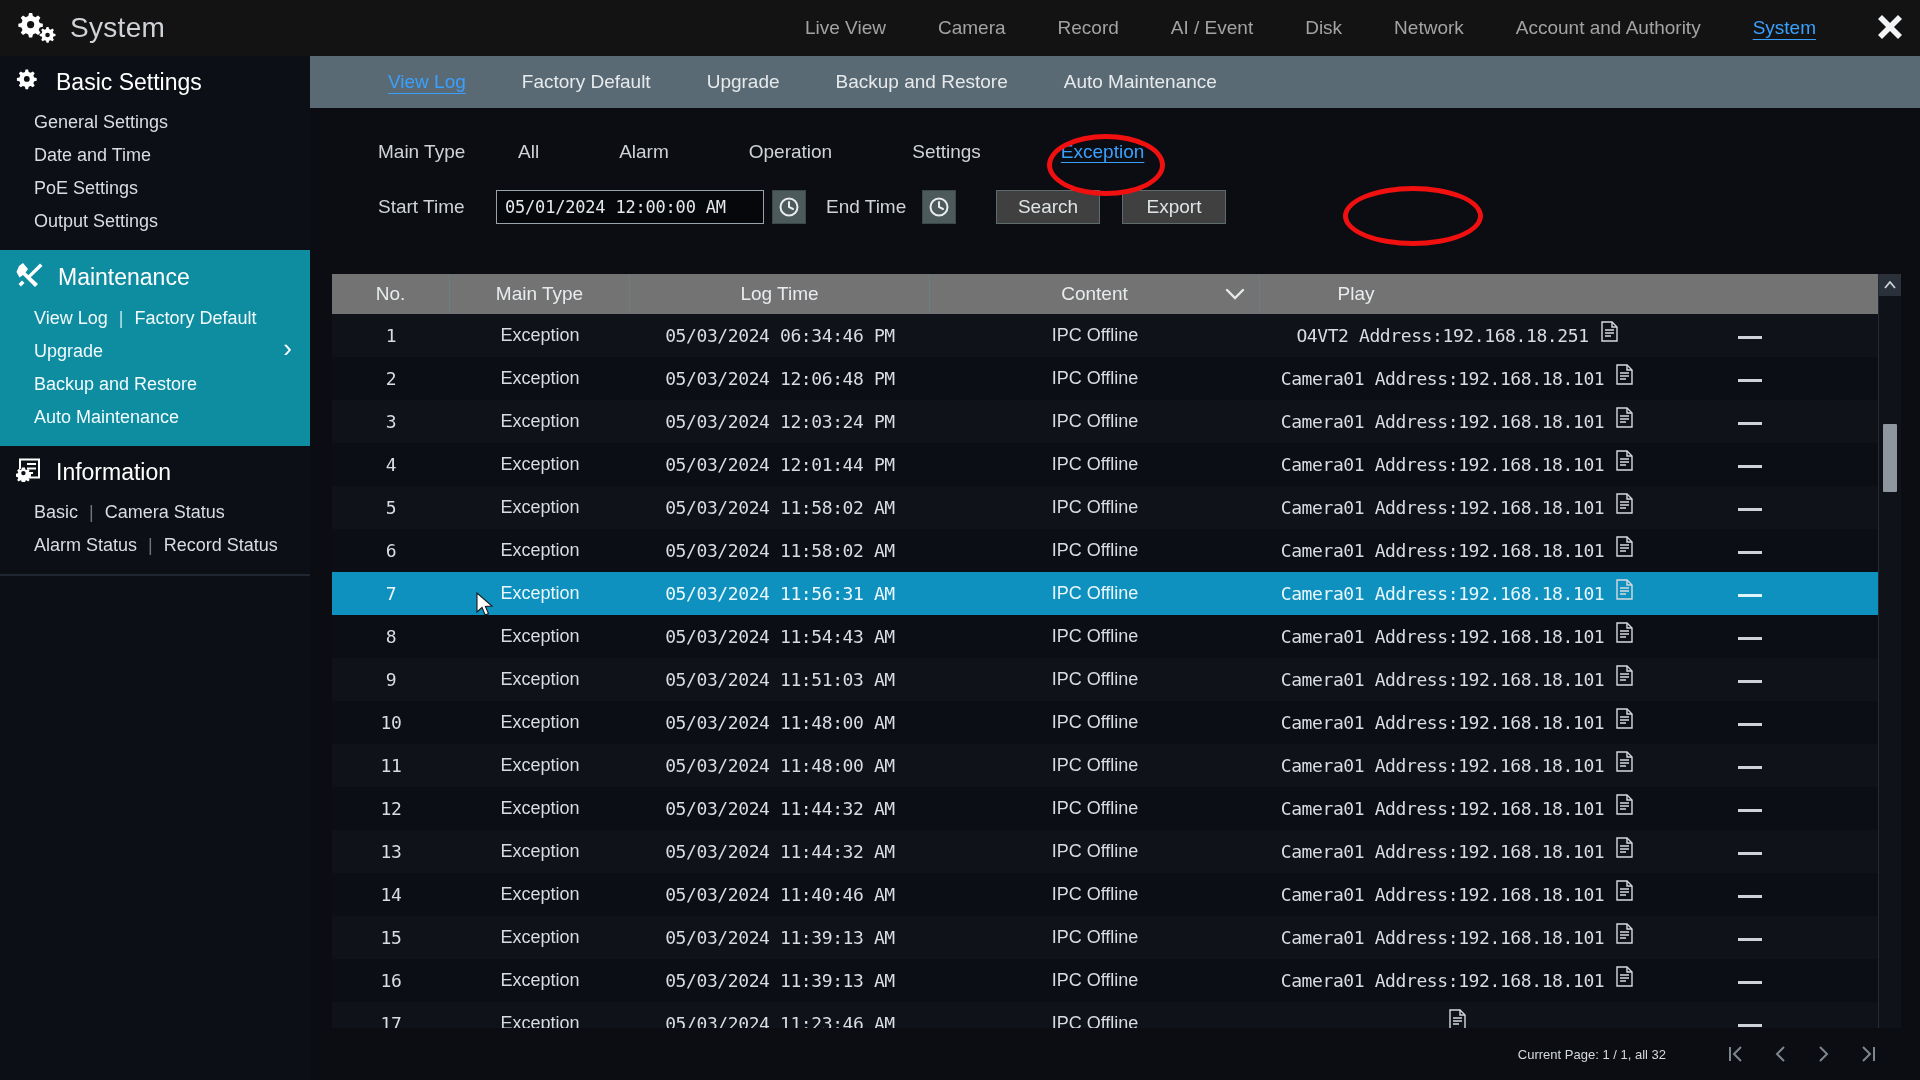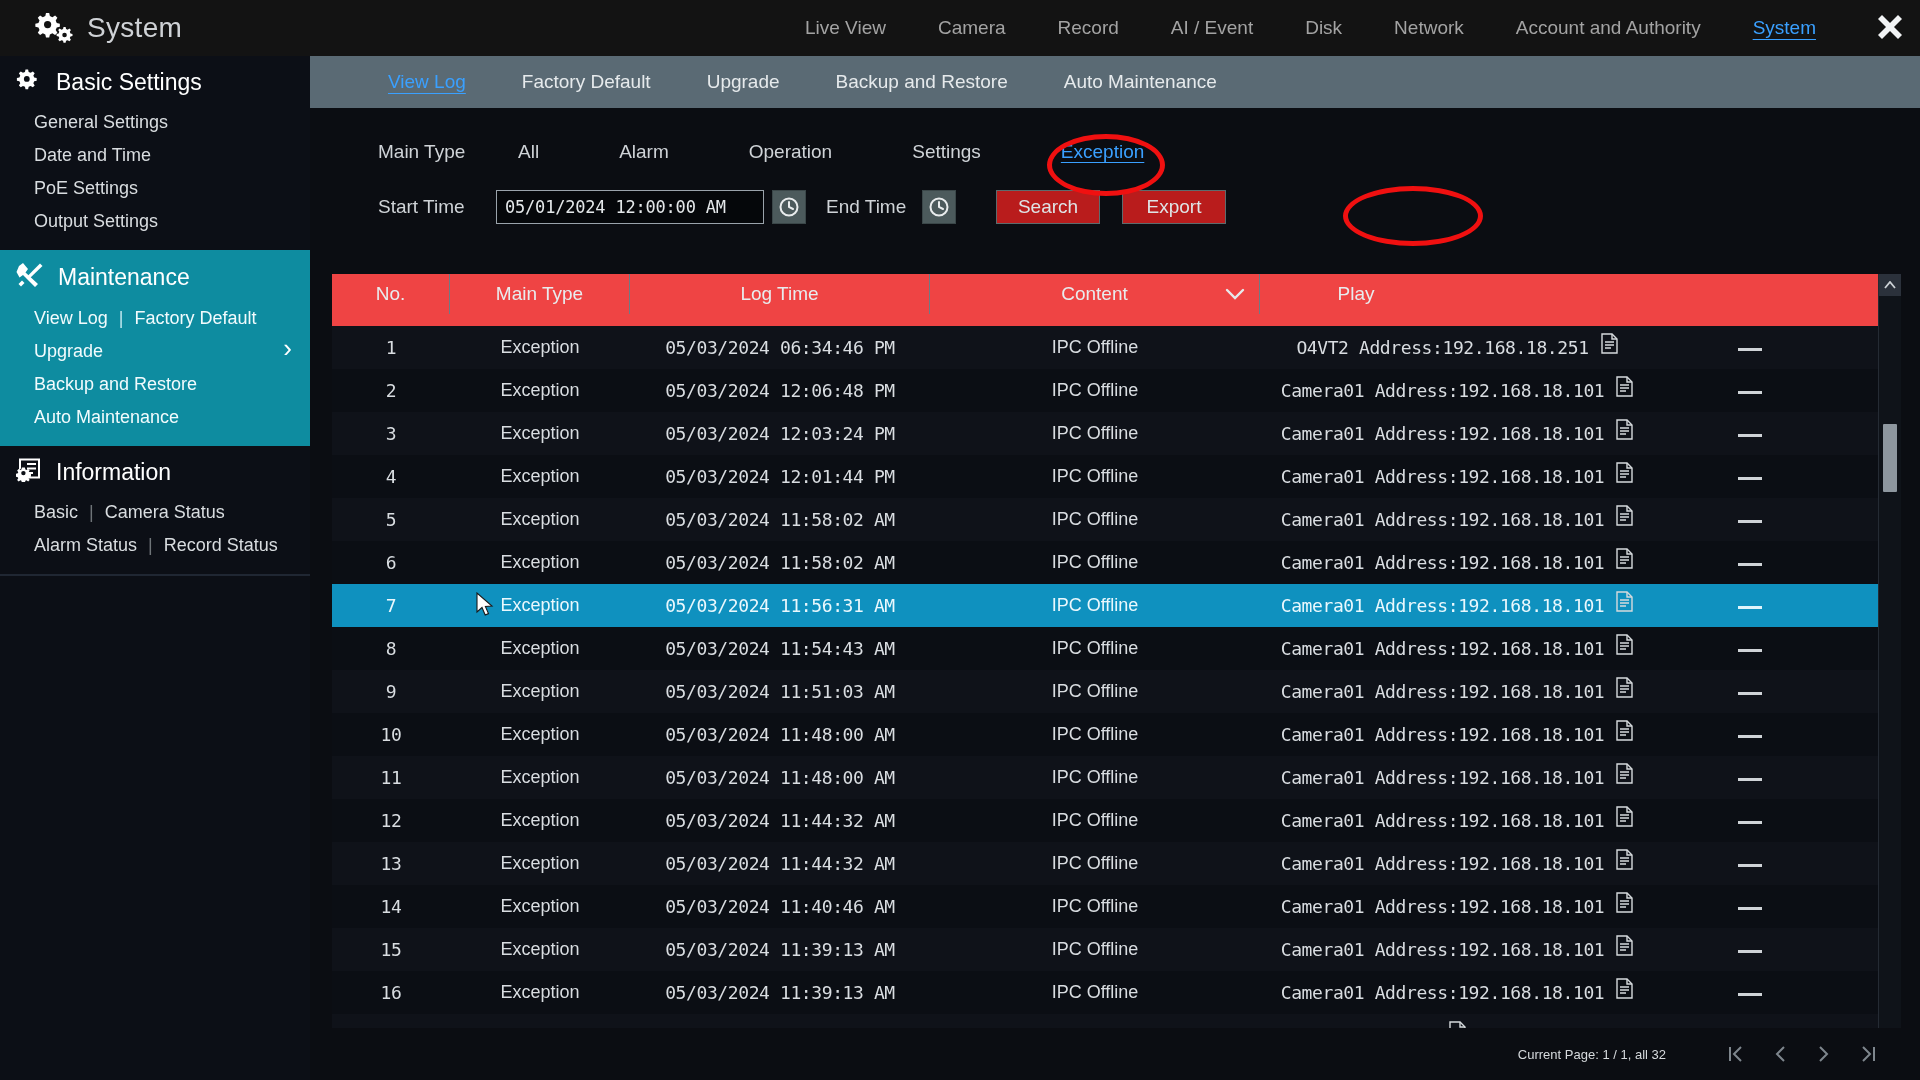--- a/index.html
+++ b/index.html
@@ -8,21 +8,21 @@
     background: #000;
     font-family: "Liberation Sans", sans-serif;
     overflow: hidden;
   }
   #app { position: relative; width: 1920px; height: 1080px; background: #0d0f14; }
 
   
   .topbar {
     position: absolute; left: 0; top: 0; width: 1920px; height: 56px;
     background: #131313;
-    display: flex; align-items: center; padding-left: 17px;
+    display: flex; align-items: center;
   }
   .topbar-brand {
     display: flex; align-items: center; gap: 14px;
     width: 310px; padding-left: 16px; height: 56px;
   }
   .gear-dual { width: 40px; height: 34px; position: relative; }
   .gear-dual svg { position: absolute; }
   .brand-title {
     font-size: 28px; color: #cfd2d6; letter-spacing: .3px;
   }
@@ -116,41 +116,41 @@
     width: 268px; height: 34px; background: #05070a; border: 1px solid #9aa3ab;
     color: #e4e8ea; font-family: "DejaVu Sans Mono", monospace; font-size: 17px;
     padding-left: 8px; display: flex; align-items: center; letter-spacing: -0.2px;
   }
   .clock-btn {
     width: 34px; height: 34px; margin-left: 8px; background: #4c5a5c;
     display: flex; align-items: center; justify-content: center; cursor: pointer;
     border: 1px solid #3b4749;
   }
   .btn {
-    height: 34px; min-width: 104px; background: #b91c1c; border: 1px solid #5d6b6d;
+    height: 34px; min-width: 104px; background: #404040; border: 1px solid #5d6b6d;
     color: #dfe4e6; font-size: 19px; display: flex; align-items: center;
     justify-content: center; cursor: pointer;
   }
   .btn-search { margin-left: 40px; }
   .btn-export { margin-left: 22px; }
 
   
   .oval {
     position: absolute; border: 5px solid #f01010; border-radius: 50%;
     pointer-events: none;
   }
   #oval-exception { width: 118px; height: 62px; left: 1047px; top: 134px; }
   #oval-search { width: 140px; height: 60px; left: 1343px; top: 186px; }
 
   
   .table-wrap {
     position: absolute; left: 22px; top: 218px; width: 1568px; height: 790px;
   }
   .thead {
-    display: flex; height: 52px; background: #ef4444; align-items: flex-start;
+    display: flex; height: 40px; background: #737373; align-items: flex-end;
   }
   .thead .th {
     font-size: 19px; color: #e8ecee; text-align: center;
     border-right: 1px solid #6d7c85; height: 40px; line-height: 40px;
     position: relative;
   }
   .thead .th:last-child { border-right: none; }
   .c-no    { width: 118px; }
   .c-type  { width: 180px; }
   .c-time  { width: 300px; }

